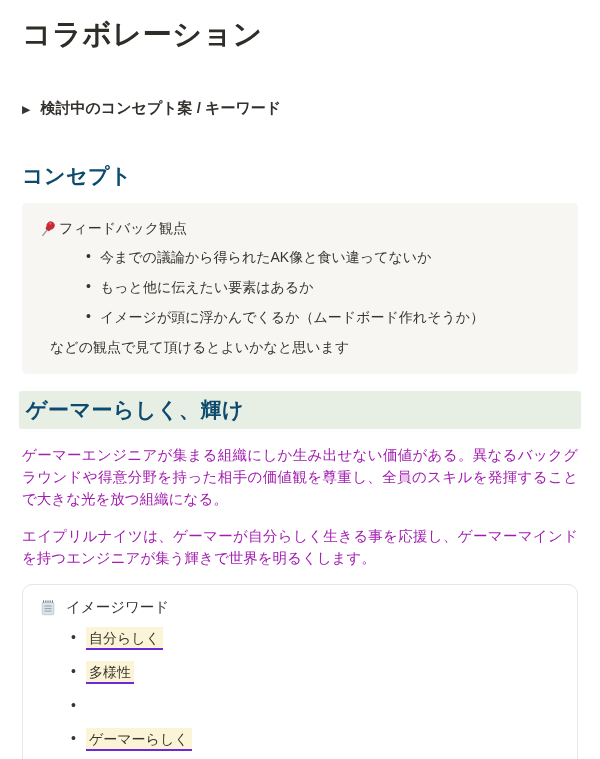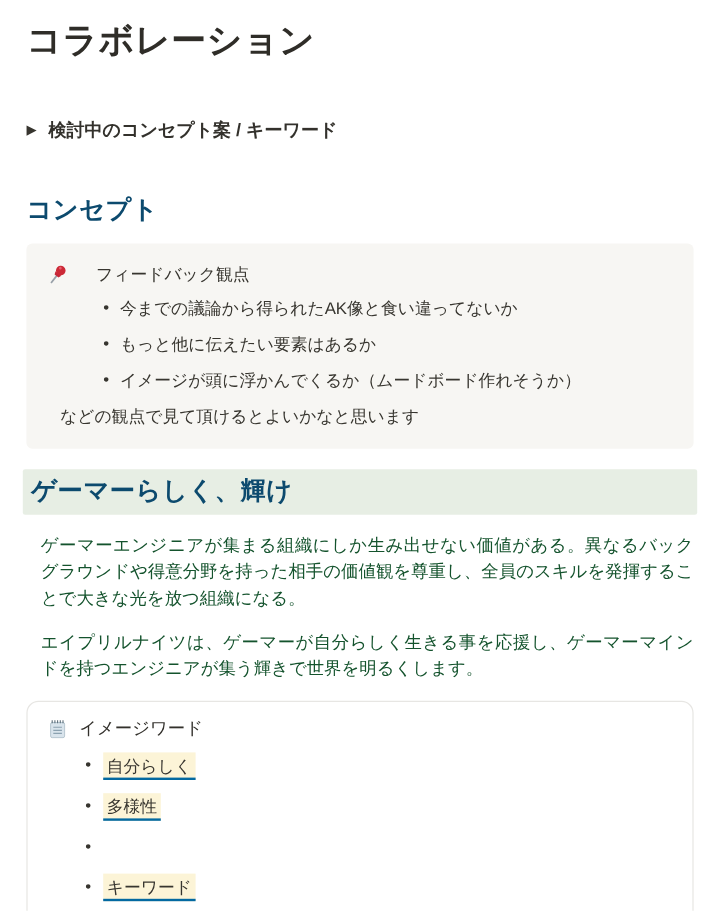--- a/index.html
+++ b/index.html
@@ -37,49 +37,49 @@
     margin-left:-3px;margin-right:-3px;
     border-radius:2px;
   }
 
   
   .callout{
     background:#F7F6F3;border-radius:5px;
     margin-top:13px;padding:14px 16px 16px 16px;
     font-size:14px;line-height:22px;
   }
-  .callout-head{display:flex;align-items:flex-end;gap:23px;}
+  .callout-head{display:flex;align-items:flex-end;gap:2px;}
   .callout-head .pin{flex:0 0 auto;margin-top:1px;}
   .callout ul{list-style:none;margin:7px 0 0 0;padding:0 0 0 48px;}
   .callout li{display:flex;gap:9px;margin:0 0 8px 0;}
   .callout-foot{margin:2px 0 0 12px;}
 
   .bullet{
     flex:0 0 auto;color:#37352F;font-size:14px;line-height:22px;
     transform:translateY(-1px);
   }
 
   p.body{
-    font-size:14.5px;line-height:22px;margin:15px 0 0 12px;color:#14532d;
+    font-size:14.5px;line-height:22px;margin:15px 0 0 0;color:#a21caf;
     text-align:justify;
   }
 
   
   .card{
     border:1px solid #E7E6E3;border-radius:10px;
     margin-top:15px;padding:13px 16px 10px 16px;
     background:#fff;
   }
   .card-head{display:flex;align-items:center;gap:9px;}
   .card-head .label{font-size:14.5px;font-weight:400;color:#33312C;}
   .card ul{list-style:none;margin:10px 0 0 0;padding:0 0 0 32px;}
   .card li{display:flex;gap:10px;margin:0 0 11px 0;font-size:14px;line-height:20px;}
   .hl{
     background:#FCF4D7;
-    border-bottom:2px solid #0369a1;
+    border-bottom:2px solid #6d28d9;
     padding:1px 3px 0 3px;
   }
 
   svg{display:block;}
 </style>
 </head>
 <body>
 
 <div class="page">
 
@@ -154,19 +154,19 @@
       </li>
       <li>
         <span class="bullet">•</span>
         <span class="hl">多様性</span>
       </li>
       <li>
         <span class="bullet">•</span>
       </li>
       <li>
         <span class="bullet">•</span>
-        <span class="hl">キーワード</span>
+        <span class="hl">ゲーマーらしく</span>
       </li>
 
     </ul>
   </div>
 
 </div>
 
 </body></html>

